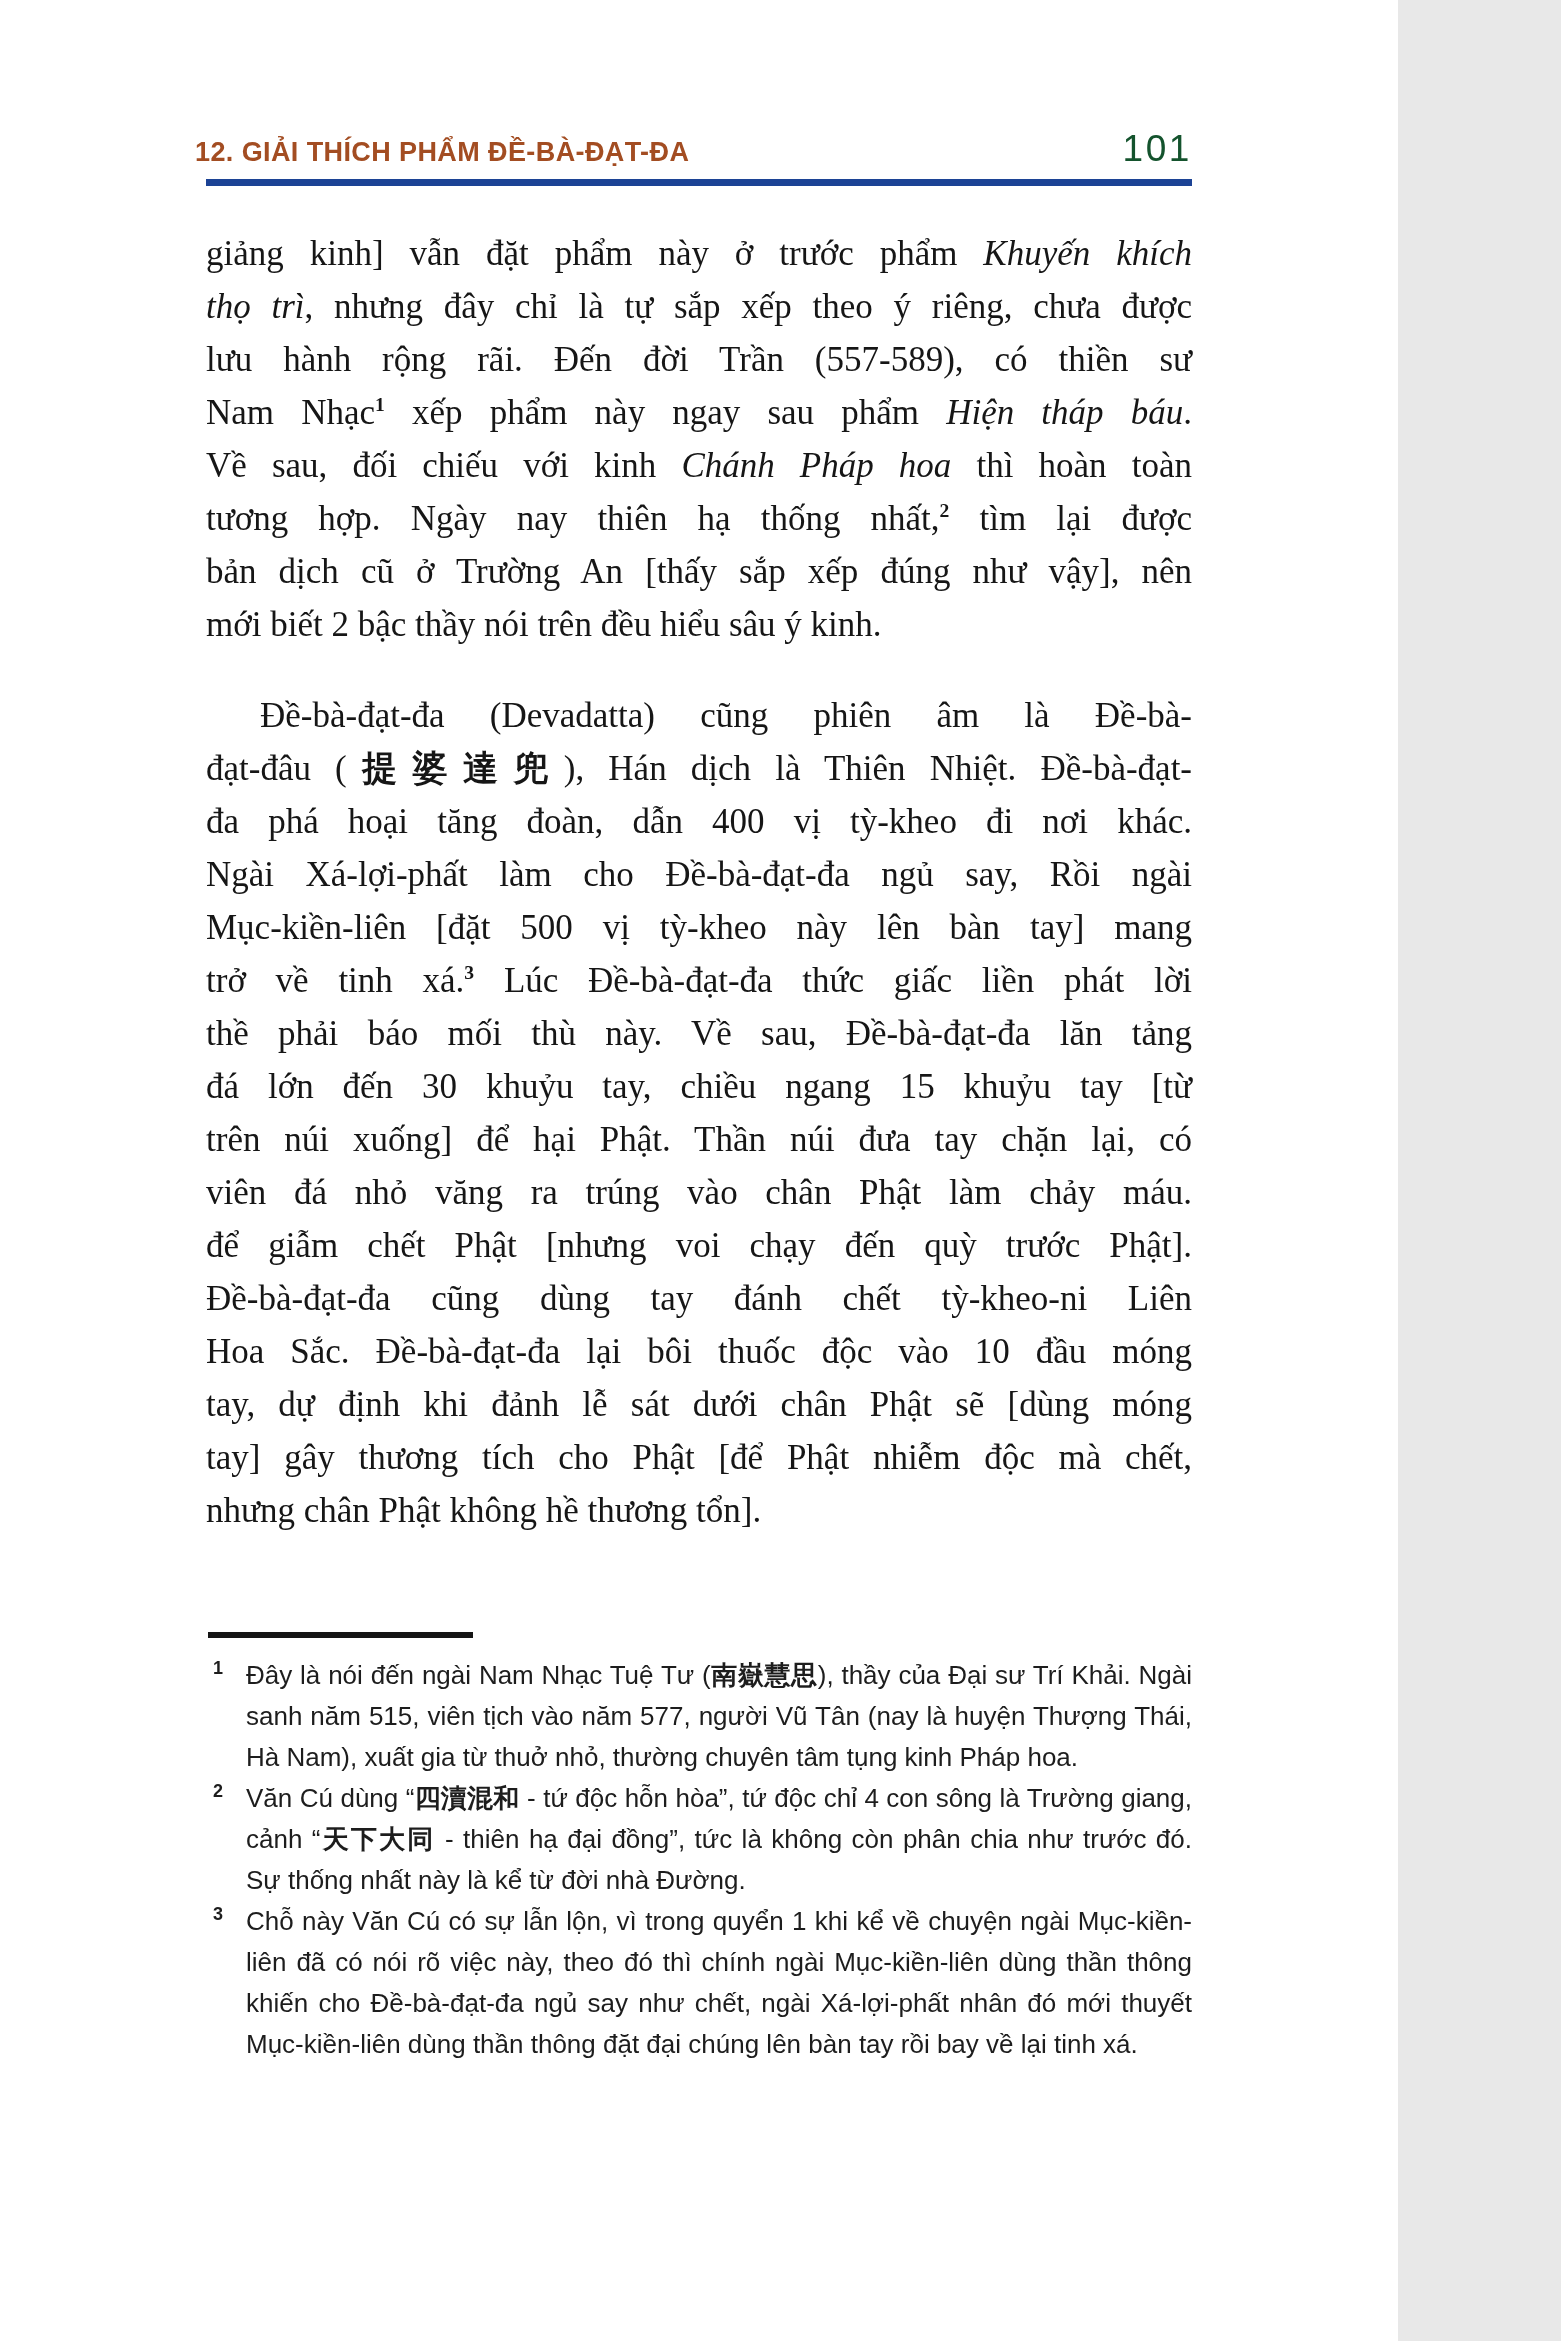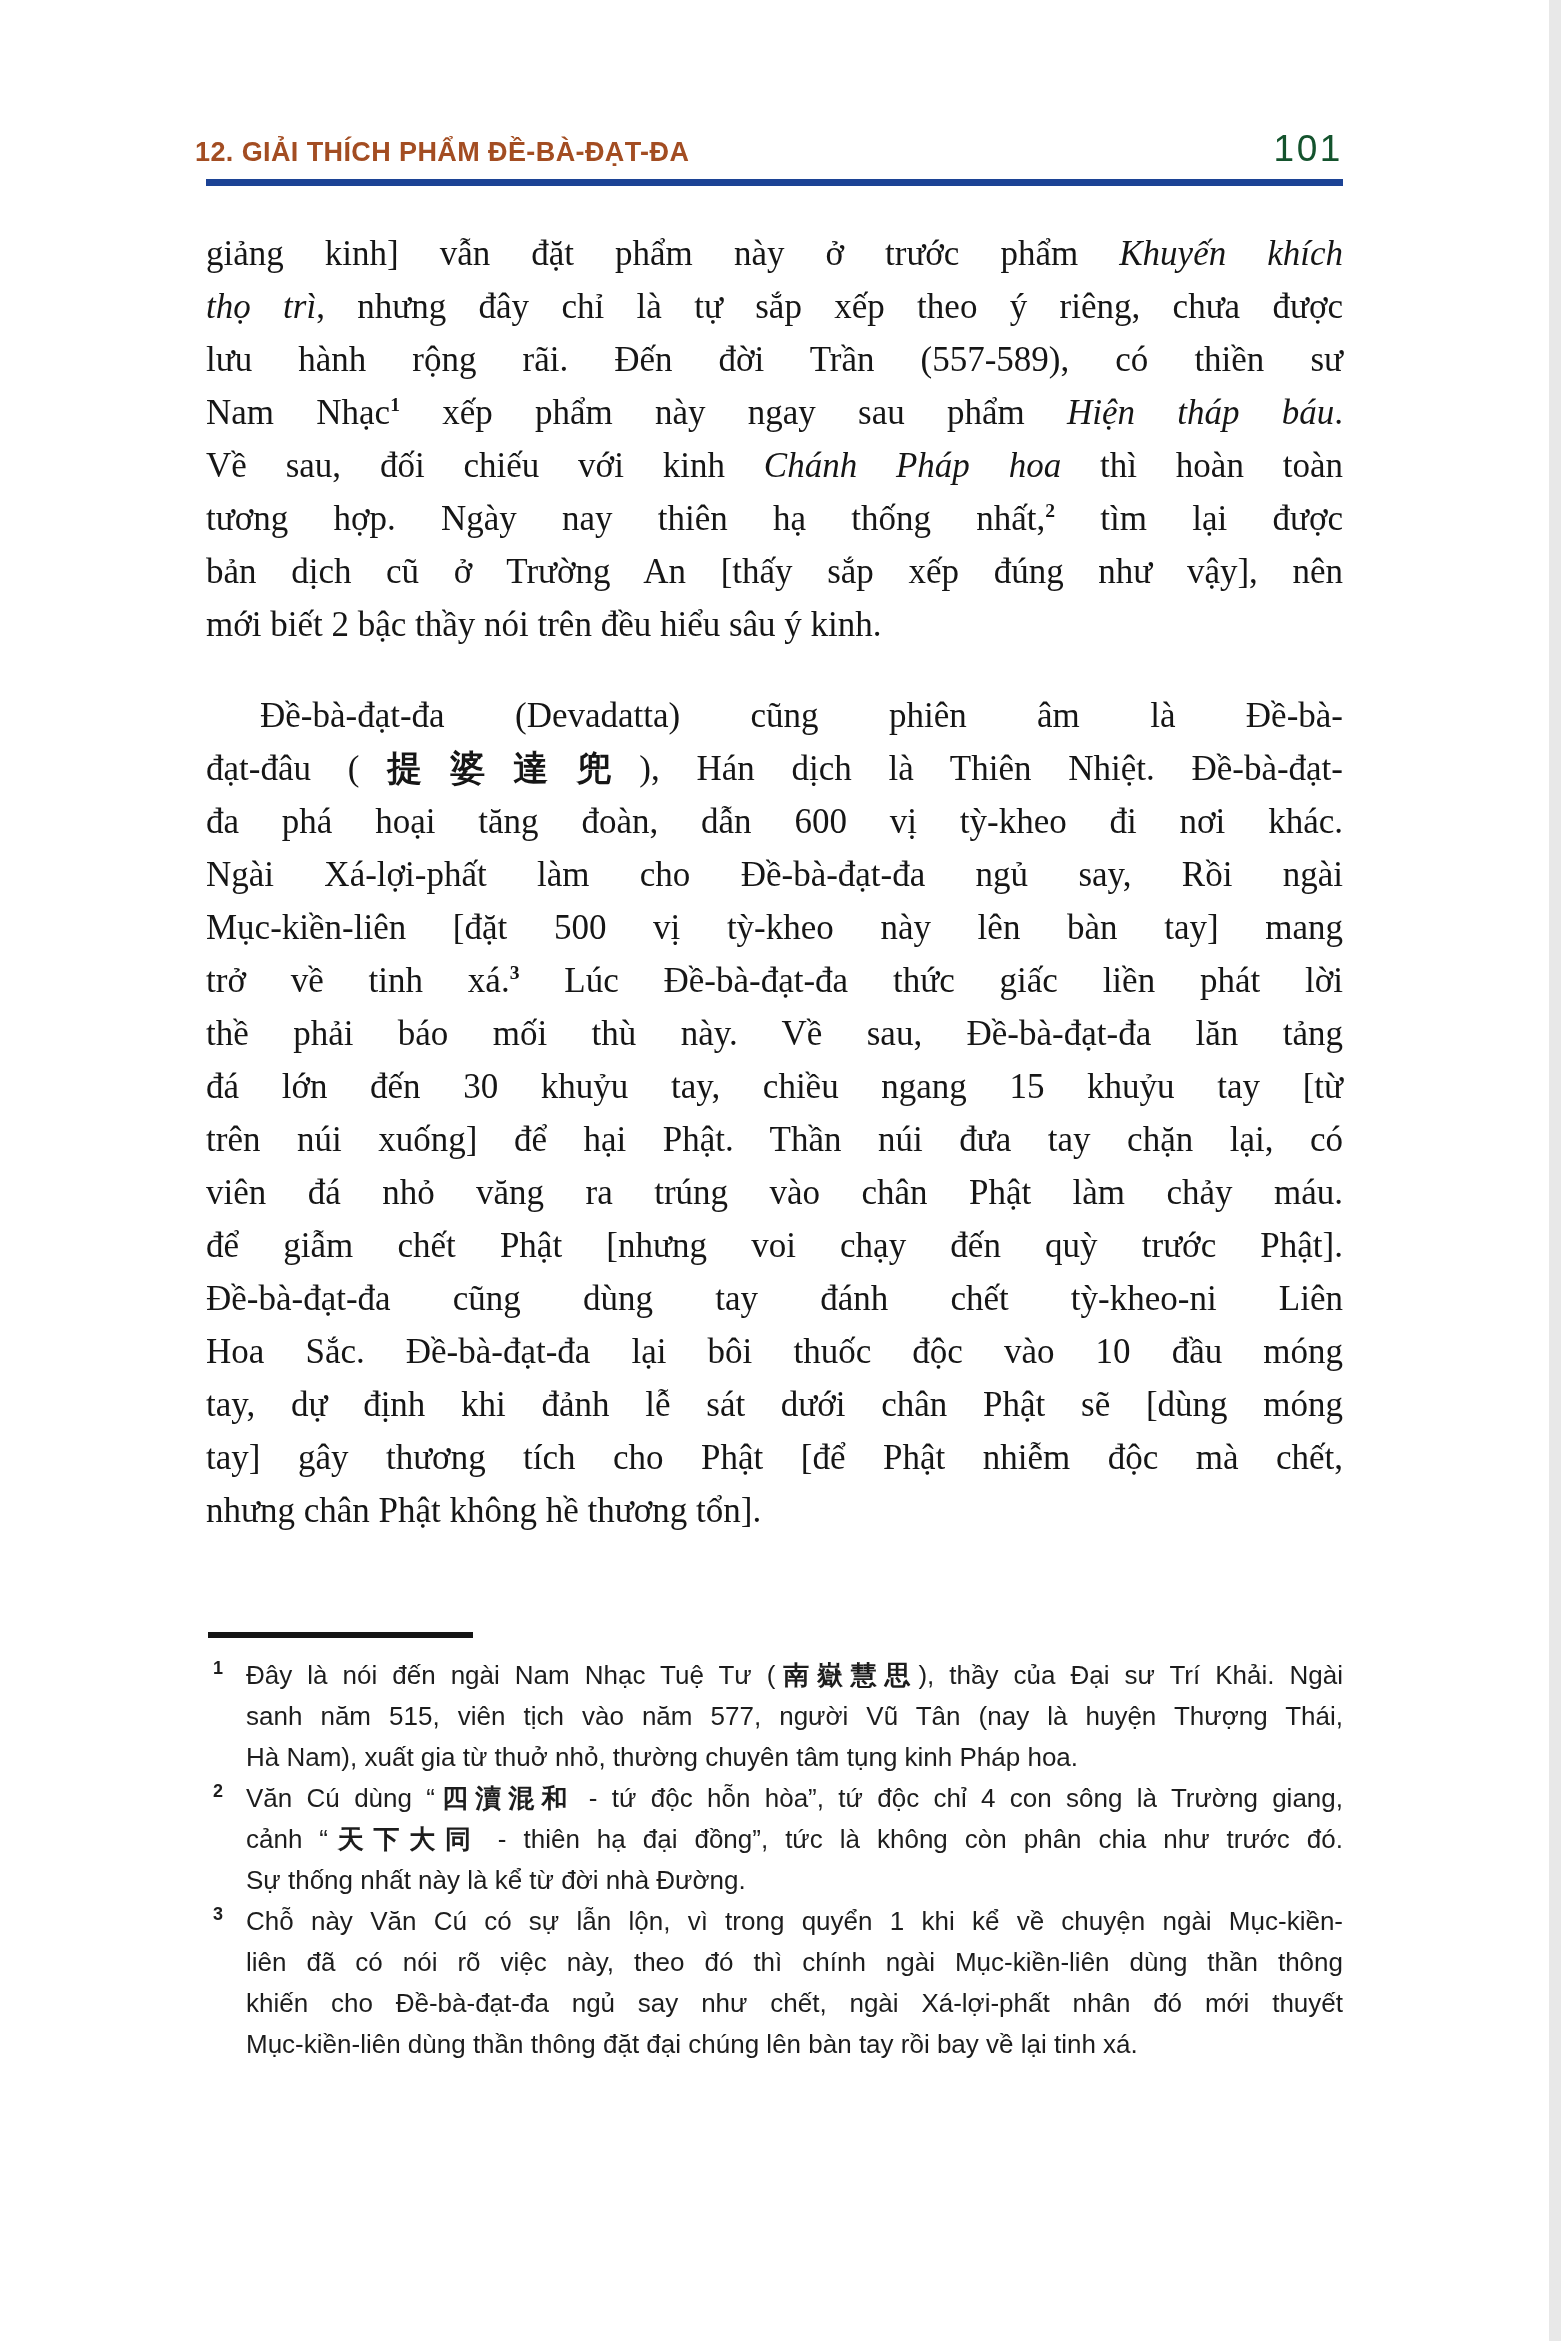--- a/index.html
+++ b/index.html
@@ -1,18 +1,18 @@
 <!DOCTYPE html>
 <html lang="vi" style="font-size:14px"><head>
 <meta charset="utf-8">
 <style>
   html,body{margin:0;padding:0;background:#e8e8e8;}
   .page{
     position:relative;
-    width:1549px;height:2342px;
+    width:1398px;height:2342px;
     background:#ffffff;
     font-family:"Liberation Serif", serif;
     color:#161616;
     overflow:hidden;
   }
   
   .hdr{
     position:absolute;left:195px;right:206px;top:128px;
     display:flex;justify-content:space-between;align-items:baseline;
     font-family:"Liberation Sans", sans-serif;
@@ -74,21 +74,21 @@
         <div class="line"><span>lưu hành rộng rãi. Đến đời Trần (557-589), có thiền sư</span></div>
         <div class="line"><span>Nam Nhạc</span><span class="sup">1</span><span> xếp phẩm này ngay sau phẩm </span><span class="i">Hiện tháp báu</span><span>.</span></div>
         <div class="line"><span>Về sau, đối chiếu với kinh </span><span class="i">Chánh Pháp hoa</span><span> thì hoàn toàn</span></div>
         <div class="line"><span>tương hợp. Ngày nay thiên hạ thống nhất,</span><span class="sup">2</span><span> tìm lại được</span></div>
         <div class="line"><span>bản dịch cũ ở Trường An [thấy sắp xếp đúng như vậy], nên</span></div>
         <div class="line last"><span>mới biết 2 bậc thầy nói trên đều hiểu sâu ý kinh.</span></div>
       </div>
       <div class="para">
         <div class="line indent"><span>Đề-bà-đạt-đa (Devadatta) cũng phiên âm là Đề-bà-</span></div>
         <div class="line"><span>đạt-đâu (</span><span class="cjk">提婆達兜</span><span>), Hán dịch là Thiên Nhiệt. Đề-bà-đạt-</span></div>
-        <div class="line"><span>đa phá hoại tăng đoàn, dẫn 600 vị tỳ-kheo đi nơi khác.</span></div>
+        <div class="line"><span>đa phá hoại tăng đoàn, dẫn 400 vị tỳ-kheo đi nơi khác.</span></div>
         <div class="line"><span>Ngài Xá-lợi-phất làm cho Đề-bà-đạt-đa ngủ say, Rồi ngài</span></div>
         <div class="line"><span>Mục-kiền-liên [đặt 500 vị tỳ-kheo này lên bàn tay] mang</span></div>
         <div class="line"><span>trở về tinh xá.</span><span class="sup">3</span><span> Lúc Đề-bà-đạt-đa thức giấc liền phát lời</span></div>
         <div class="line"><span>thề phải báo mối thù này. Về sau, Đề-bà-đạt-đa lăn tảng</span></div>
         <div class="line"><span>đá lớn đến 30 khuỷu tay, chiều ngang 15 khuỷu tay [từ</span></div>
         <div class="line"><span>trên núi xuống] để hại Phật. Thần núi đưa tay chặn lại, có</span></div>
         <div class="line"><span>viên đá nhỏ văng ra trúng vào chân Phật làm chảy máu.</span></div>
         <div class="line"><span>để giẫm chết Phật [nhưng voi chạy đến quỳ trước Phật].</span></div>
         <div class="line"><span>Đề-bà-đạt-đa cũng dùng tay đánh chết tỳ-kheo-ni Liên</span></div>
         <div class="line"><span>Hoa Sắc. Đề-bà-đạt-đa lại bôi thuốc độc vào 10 đầu móng</span></div>

